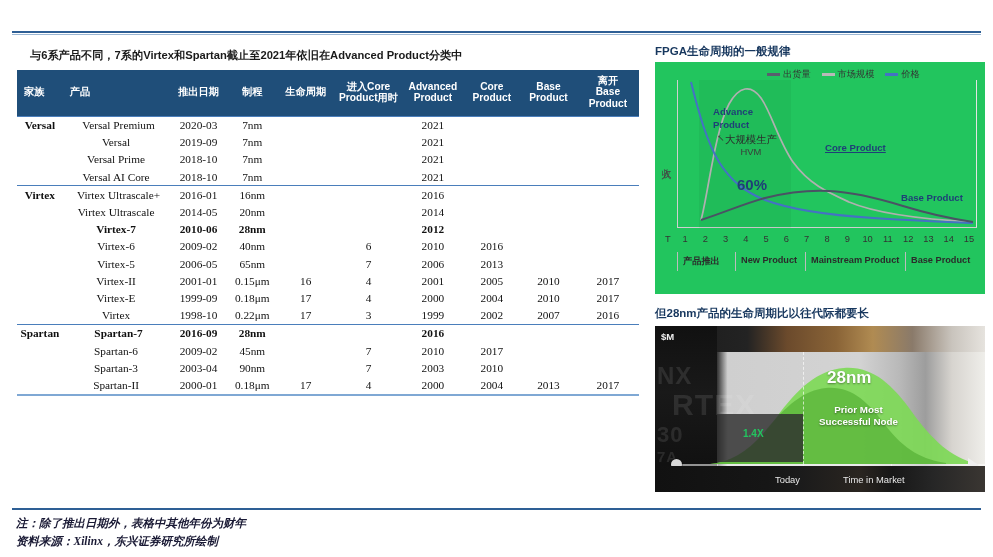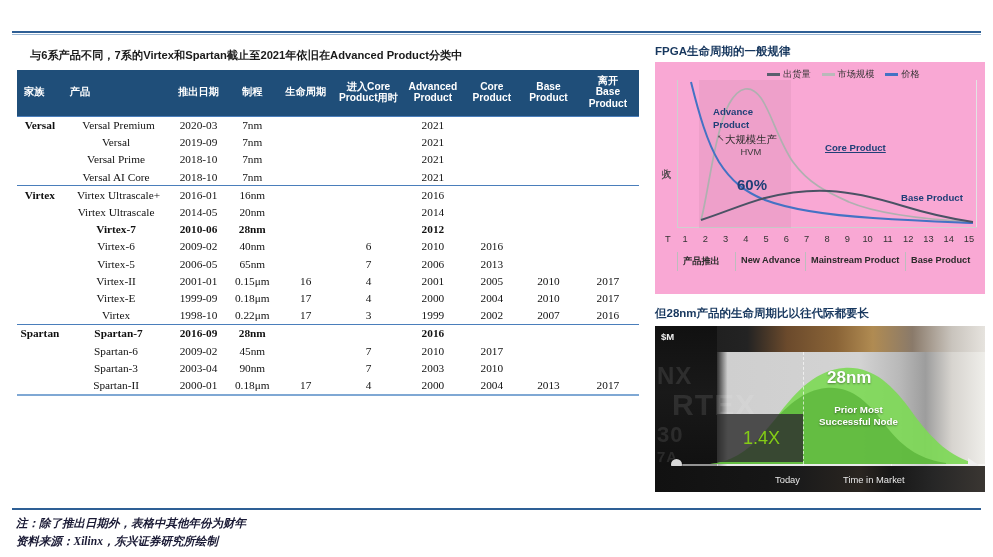--- a/index.html
+++ b/index.html
@@ -112,21 +112,21 @@
   
   .rt-title {
     position: absolute; left: 655px; top: 44px;
     font-family: "Liberation Sans", "DejaVu Sans", sans-serif;
     font-size: 11.5px; font-weight: bold; color: #17375e;
     white-space: nowrap;
   }
   .chart-box {
     position: absolute; left: 655px; top: 62px;
     width: 330px; height: 232px;
-    background: #f9a8d4;
+    background: #22c55e;
   }
   .legend {
     position: absolute; left: 112px; top: 6px;
     display: flex; gap: 11px; align-items: center;
     font-family: "Liberation Sans", "DejaVu Sans", sans-serif;
     font-size: 9.2px; color: #333;
   }
   .legend .item { display: flex; align-items: center; gap: 3px; white-space: nowrap; }
   .legend .swatch { display: inline-block; width: 13px; height: 2.4px; }
 
@@ -221,21 +221,21 @@
   .photo .greencurve {
     position: absolute; left: 55px; top: 30px; width: 265px; height: 108px;
   }
   .photo .graybar {
     position: absolute; left: 62px; top: 88px; width: 86px; height: 48px;
     background: rgba(46,46,46,.82);
   }
   .photo .x14 {
     position: absolute; left: 88px; top: 102px;
     font-family:"Liberation Sans","DejaVu Sans",sans-serif;
-    font-size: 18px; font-weight: normal; color: #84cc16;
+    font-size: 10px; font-weight: bold; color: #22c55e;
   }
   .photo .lbl-28 {
     position: absolute; left: 172px; top: 42px;
     font-family:"Liberation Sans","DejaVu Sans",sans-serif;
     font-size: 17px; font-weight: bold; color: #fff;
     text-shadow: 0 1px 2px rgba(0,0,0,.4);
   }
   .photo .lbl-prior {
     position: absolute; left: 128px; top: 78px;
     font-family:"Liberation Sans","DejaVu Sans",sans-serif;
@@ -571,21 +571,21 @@
         <span style="left: 231.143px;">12</span>
         <span style="left: 251.429px;">13</span>
         <span style="left: 271.714px;">14</span>
         <span style="left: 292px;">15</span>
       </div>
 
     <div class="phase-row">
       <div class="sep" style="left:0"></div>
       <div class="ph cn" style="left:6px">产品推出</div>
       <div class="sep" style="left:58px"></div>
-      <div class="ph" style="left:64px">New Advance</div>
+      <div class="ph" style="left:64px">New Product</div>
       <div class="sep" style="left:128px"></div>
       <div class="ph" style="left:134px">Mainstream Product</div>
       <div class="sep" style="left:228px"></div>
       <div class="ph" style="left:234px">Base Product</div>
     </div>
   </div>
 
   <div class="rb-title">但28nm产品的生命周期比以往代际都要长</div>
 
   <div class="photo">

